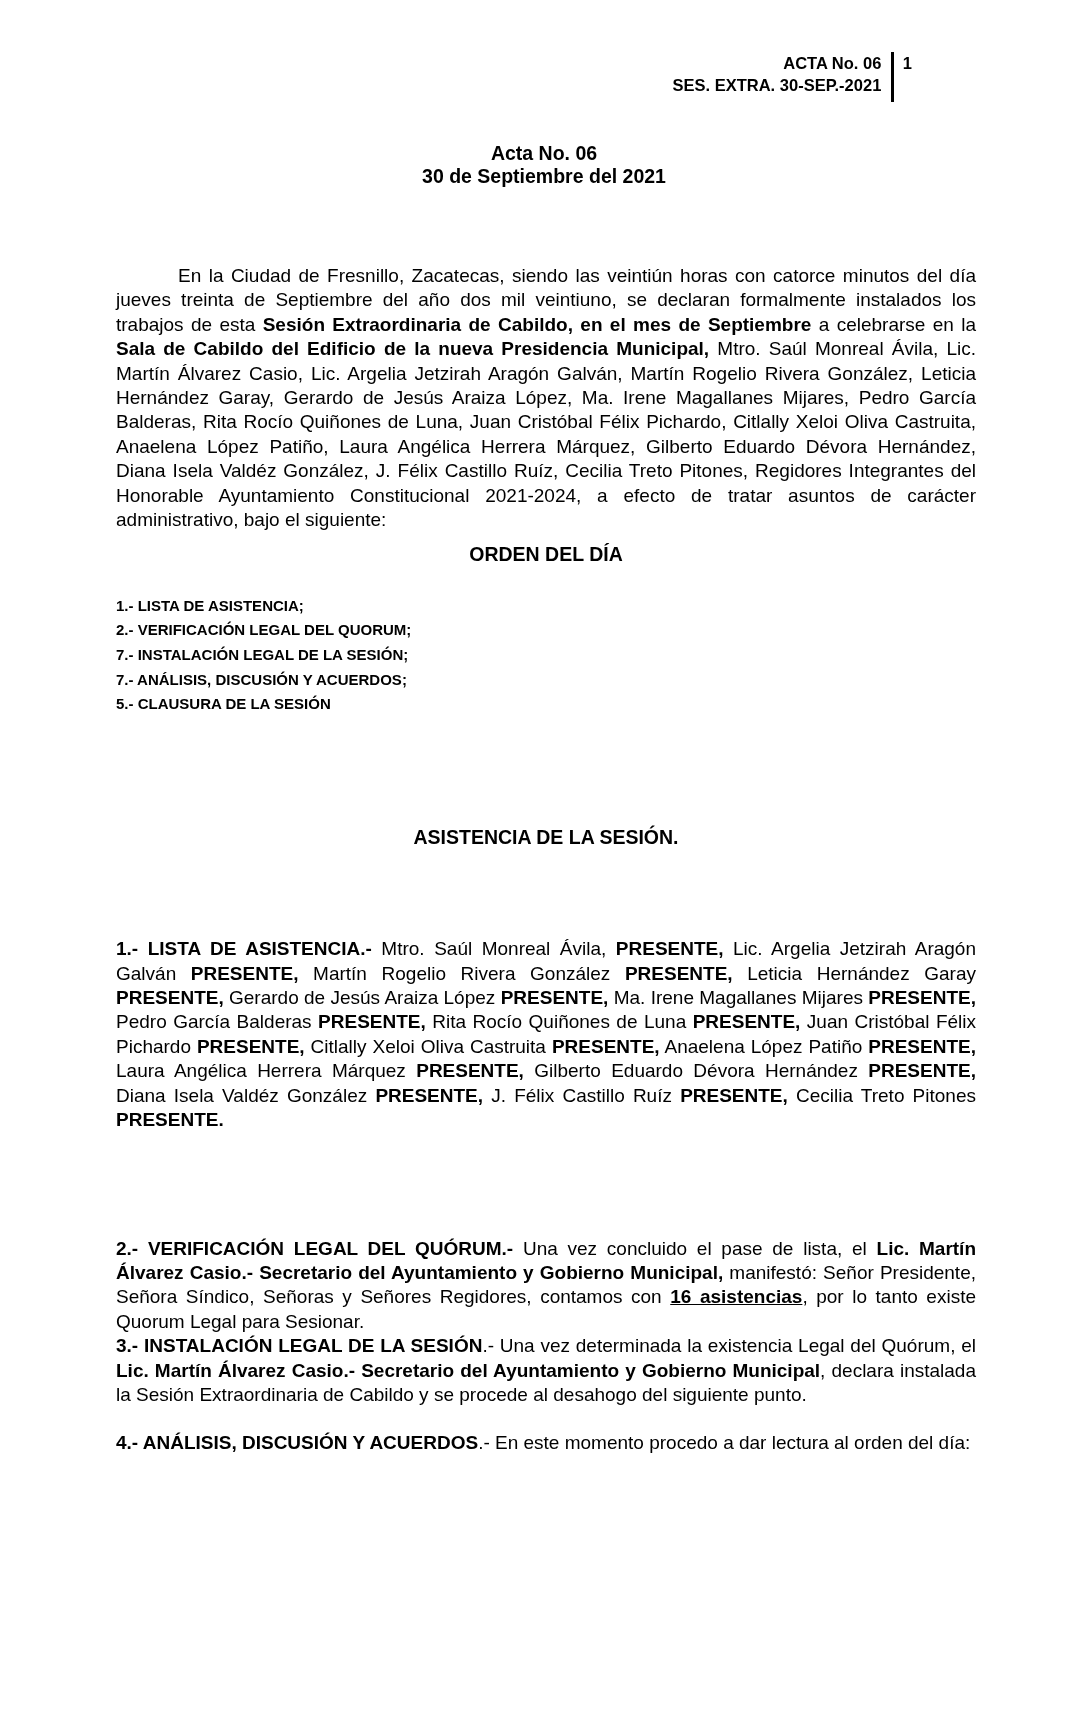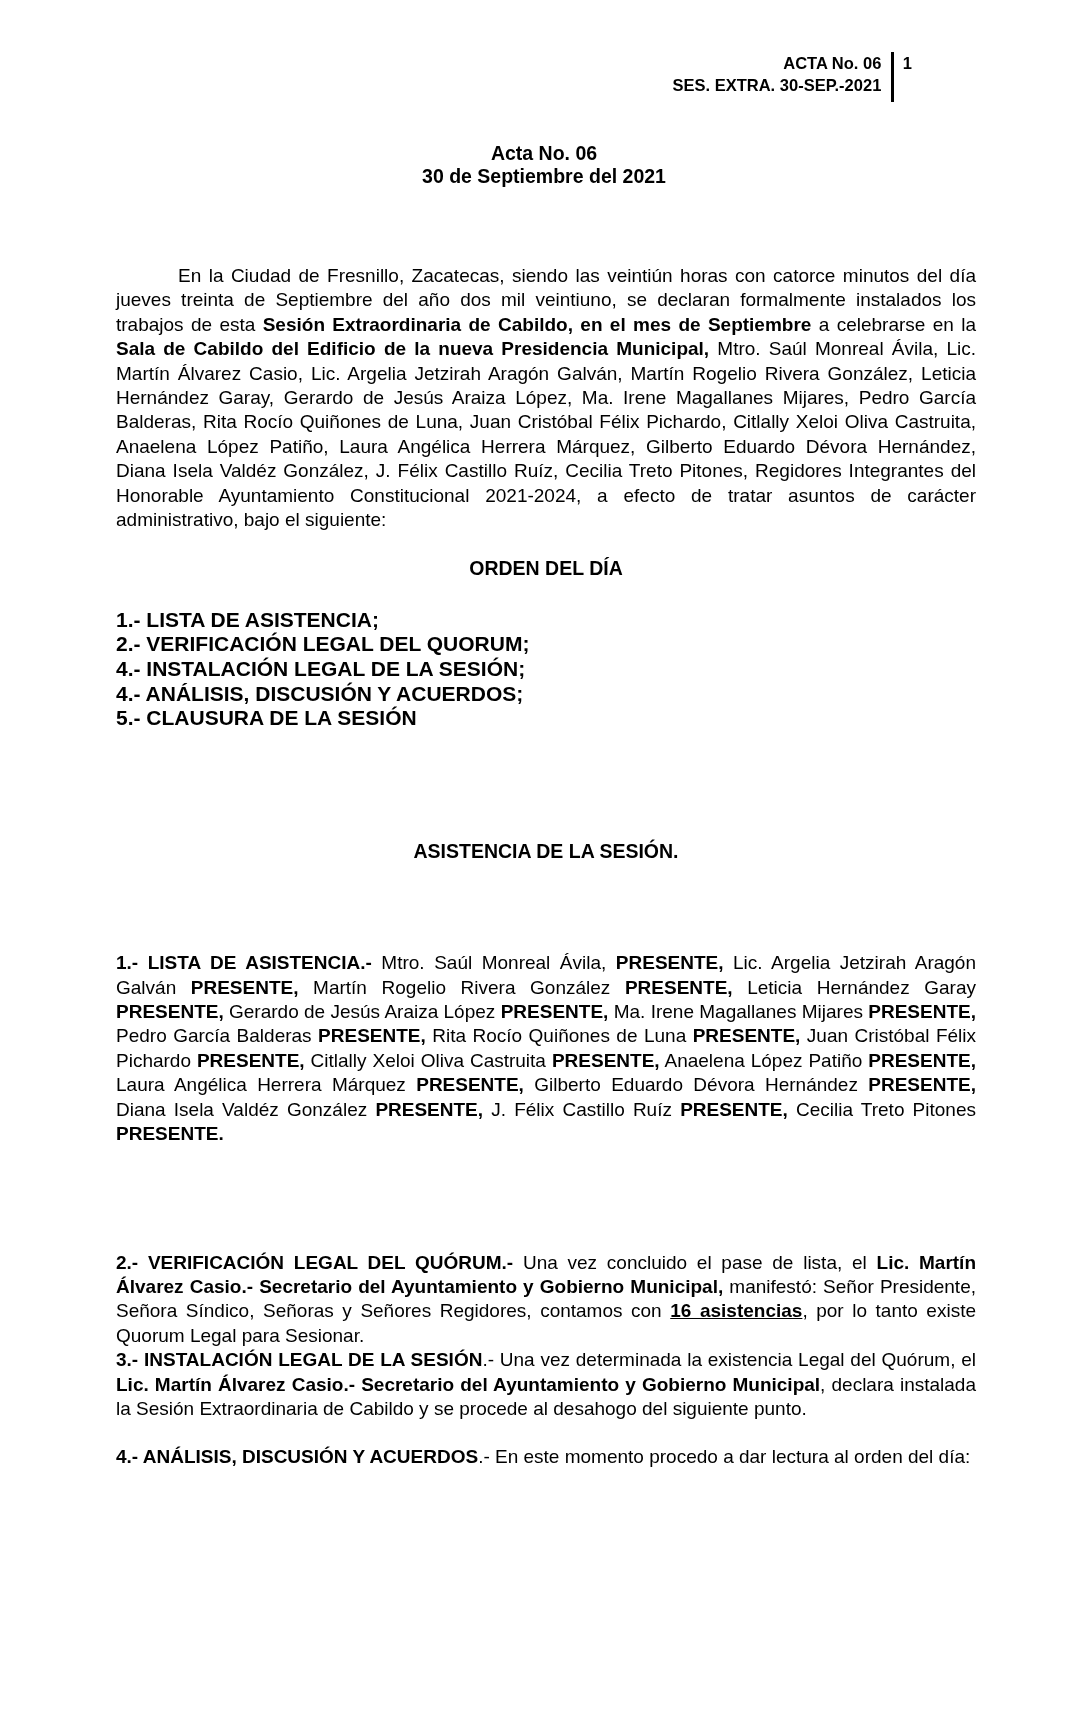--- a/index.html
+++ b/index.html
@@ -60,22 +60,22 @@
   }
   .para { text-align: justify; margin: 0; }
   .indent { text-indent: 62px; }
   .b { font-weight: bold; }
   .u { text-decoration: underline; }
   .center-heading {
     text-align: center;
     font-weight: bold;
     font-size: 19.5px;
   }
-  .orden-heading { margin-top: 24px; margin-bottom: 27px; }
-  .agenda { font-weight: bold; font-size: 21px; line-height: 24.6px; }
+  .orden-heading { margin-top: 10px; margin-bottom: 27px; }
+  .agenda { font-weight: bold; font-size: 15px; line-height: 24.6px; }
   .desarrollo-heading { margin-top: 108px; margin-bottom: 88px; }
   .sec-asistencia { margin-bottom: 104px; }
   .sec-quorum { }
   .sec-instalacion { margin-bottom: 24px; }
 </style>
 </head>
 <body>
 
 <div class="page">
 
@@ -95,22 +95,22 @@
 
   <div class="content">
 
     <p class="para indent"><span>En la Ciudad de Fresnillo, Zacatecas, siendo las veintiún horas con catorce minutos del día jueves treinta de Septiembre del año dos mil veintiuno, se declaran formalmente instalados los trabajos de esta </span><span class="b">Sesión Extraordinaria de Cabildo, en el mes de Septiembre</span><span> a celebrarse en la </span><span class="b">Sala de Cabildo del Edificio de la nueva Presidencia Municipal,</span><span> Mtro. Saúl Monreal Ávila, Lic. Martín Álvarez Casio, Lic. Argelia Jetzirah Aragón Galván, Martín Rogelio Rivera González, Leticia Hernández Garay, Gerardo de Jesús Araiza López, Ma. Irene Magallanes Mijares, Pedro García Balderas, Rita Rocío Quiñones de Luna, Juan Cristóbal Félix Pichardo, Citlally Xeloi Oliva Castruita, Anaelena López Patiño, Laura Angélica Herrera Márquez, Gilberto Eduardo Dévora Hernández, Diana Isela Valdéz González, J. Félix Castillo Ruíz, Cecilia Treto Pitones, Regidores Integrantes del Honorable Ayuntamiento Constitucional 2021-2024, a efecto de tratar asuntos de carácter administrativo, bajo el siguiente:</span></p>
 
     <div class="center-heading orden-heading">ORDEN DEL DÍA</div>
 
     <div class="agenda">
         <div>1.- LISTA DE ASISTENCIA;</div>
         <div>2.- VERIFICACIÓN LEGAL DEL QUORUM;</div>
-        <div>4.- INSTALACIÓN LEGAL DE LA SESIÓN;</div>
-        <div>4.- ANÁLISIS, DISCUSIÓN Y ACUERDOS;</div>
+        <div>7.- INSTALACIÓN LEGAL DE LA SESIÓN;</div>
+        <div>7.- ANÁLISIS, DISCUSIÓN Y ACUERDOS;</div>
         <div>5.- CLAUSURA DE LA SESIÓN</div>
       </div>
 
     <div class="center-heading desarrollo-heading">ASISTENCIA DE LA SESIÓN.</div>
 
     <p class="para sec-asistencia"><span class="b">1.- LISTA DE ASISTENCIA.-</span><span> Mtro. Saúl Monreal Ávila, </span><span class="b">PRESENTE,</span><span> Lic. Argelia Jetzirah Aragón Galván </span><span class="b">PRESENTE,</span><span> Martín Rogelio Rivera González </span><span class="b">PRESENTE,</span><span> Leticia Hernández Garay </span><span class="b">PRESENTE,</span><span> Gerardo de Jesús Araiza López </span><span class="b">PRESENTE,</span><span> Ma. Irene Magallanes Mijares </span><span class="b">PRESENTE,</span><span> Pedro García Balderas </span><span class="b">PRESENTE,</span><span> Rita Rocío Quiñones de Luna </span><span class="b">PRESENTE,</span><span> Juan Cristóbal Félix Pichardo </span><span class="b">PRESENTE,</span><span> Citlally Xeloi Oliva Castruita </span><span class="b">PRESENTE,</span><span> Anaelena López Patiño </span><span class="b">PRESENTE,</span><span> Laura Angélica Herrera Márquez </span><span class="b">PRESENTE,</span><span> Gilberto Eduardo Dévora Hernández </span><span class="b">PRESENTE,</span><span> Diana Isela Valdéz González </span><span class="b">PRESENTE,</span><span> J. Félix Castillo Ruíz </span><span class="b">PRESENTE,</span><span> Cecilia Treto Pitones </span><span class="b">PRESENTE.</span></p>
 
     <p class="para sec-quorum"><span class="b">2.- VERIFICACIÓN LEGAL DEL QUÓRUM.-</span><span> Una vez concluido el pase de lista, el </span><span class="b">Lic. Martín Álvarez Casio.- Secretario del Ayuntamiento y Gobierno Municipal,</span><span> manifestó: Señor Presidente, Señora Síndico, Señoras y Señores Regidores, contamos con </span><span class="b u">16 asistencias</span><span>, por lo tanto existe Quorum Legal para Sesionar.</span></p>
 
     <p class="para sec-instalacion"><span class="b">3.- INSTALACIÓN LEGAL DE LA SESIÓN</span><span>.- Una vez determinada la existencia Legal del Quórum, el </span><span class="b">Lic. Martín Álvarez Casio.- Secretario del Ayuntamiento y Gobierno Municipal</span><span>, declara instalada la Sesión Extraordinaria de Cabildo y se procede al desahogo del siguiente punto.</span></p>

